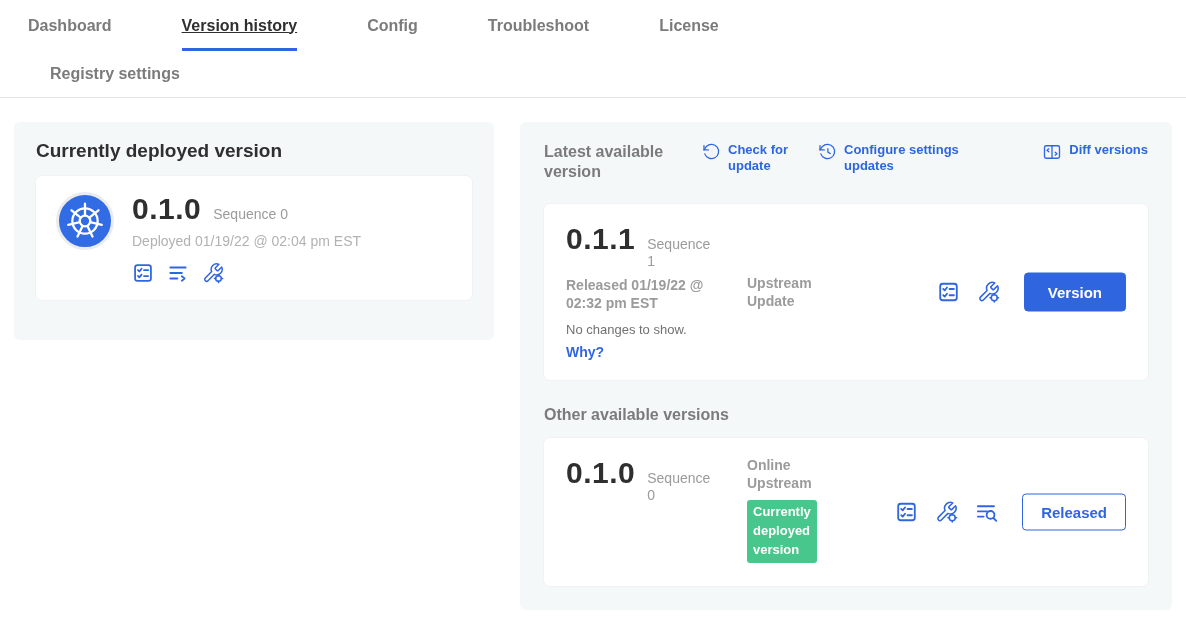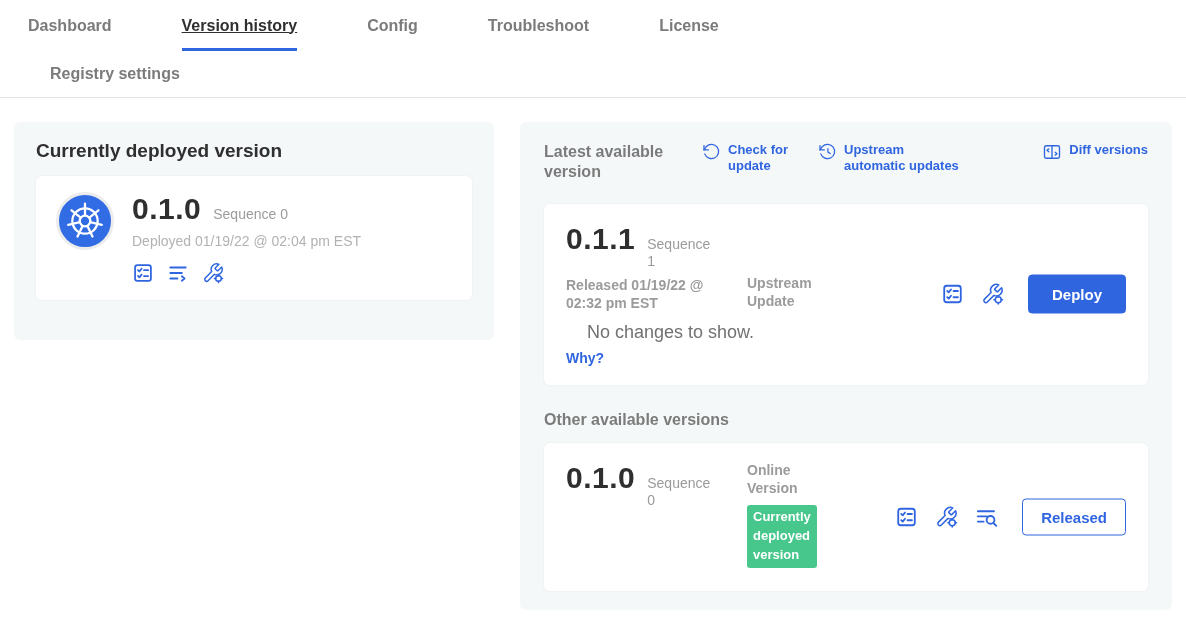--- a/index.html
+++ b/index.html
@@ -47,21 +47,21 @@
   .a-label { font-size:13px; font-weight:bold; color:#3065e0; line-height:1.2; }
   .a-label.w66  { width:66px; }
   .a-label.w124 { width:124px; }
 
   
   .vcard { position:relative; padding:18px 22px; }
   .latest-card { margin-top:22px; min-height:176px; }
   .other-card  { margin-top:14px; min-height:148px; }
   .vc-left { width:190px; }
   .released { font-size:14px; font-weight:bold; color:#9b9b9b; width:172px; line-height:1.3; margin-top:6px; }
-  .no-changes { font-size:18px; color:#717171; margin-top:10px;margin-left:21px; }
+  .no-changes { font-size:13px; color:#717171; margin-top:10px; }
   .why { font-size:14px; font-weight:bold; color:#3065e0; margin-top:7px; cursor:pointer; display:inline-block; }
   .vc-type { position:absolute; left:203px; top:70px; width:92px; font-size:14px; font-weight:bold;
              color:#9b9b9b; line-height:1.3; }
   .other-card .vc-type { top:18px; width:64px; }
   .badge { margin-top:8px; display:inline-block; width:70px; padding:3px 6px; border-radius:3px;
            background:#47c78c; color:#fff; font-size:13px; font-weight:bold; line-height:1.45; }
   .vc-actions { position:absolute; right:22px; top:50%; transform:translateY(-50%);
                 display:flex; align-items:center; gap:17px; }
   .btn { font-family:inherit; font-size:15px; font-weight:bold; border-radius:4px; cursor:pointer; }
   .btn-primary { background:#3065e0; color:#fff; border:1px solid #3065e0; padding:10px 23px; margin-left:7px; }
@@ -159,21 +159,21 @@
     </div>
 
     <div class="action">
       <span class="a-icon">
         <svg class="blue" viewBox="0 0 24 24" width="19" height="19" stroke-width="2">
           <polyline points="2.5 4.5 2.5 10 8 10"></polyline>
           <path d="M3.5 15a9 9 0 1 0 2.1-9.4L2.5 10"></path>
           <polyline points="12.5 8.5 12.5 12.8 15.5 14.6"></polyline>
         </svg>
       </span>
-      <span class="a-label w124">Upstream automatic updates</span>
+      <span class="a-label w124">Configure settings updates</span>
     </div>
 
     <div class="action last">
       <span class="a-icon">
         <svg class="blue" viewBox="0 0 24 24" width="20" height="20" stroke-width="1.8">
           <rect x="3" y="4.5" width="18" height="15" rx="2"></rect>
           <line x1="12" y1="4.5" x2="12" y2="19.5"></line>
           <polyline points="8.2 8.2 6 10 8.2 11.8"></polyline>
           <polyline points="15.8 12.2 18 14 15.8 15.8"></polyline>
         </svg>
@@ -208,36 +208,36 @@
       <span class="icn">
         <svg class="blue" viewBox="0 0 24 24" width="23" height="23" stroke-width="1.8">
           <path d="M14.7 6.3a1 1 0 0 0 0 1.4l1.6 1.6a1 1 0 0 0 1.4 0l3.77-3.77a6 6 0 0 1-7.94 7.94l-6.91 6.91a2.12 2.12 0 0 1-3-3l6.91-6.91a6 6 0 0 1 7.94-7.94l-3.76 3.76z"></path>
           <circle cx="18" cy="18" r="3.1" fill="#ffffff"></circle>
           <line x1="18" y1="14.9" x2="18" y2="13.5"></line>
           <line x1="18" y1="21.1" x2="18" y2="22.5"></line>
           <line x1="14.9" y1="18" x2="13.5" y2="18"></line>
           <line x1="21.1" y1="18" x2="22.5" y2="18"></line>
         </svg>
       </span>
-      <button class="btn btn-primary">Deploy</button>
+      <button class="btn btn-primary">Version</button>
     </div>
   </div>
 
   <div class="other-heading">Other available versions</div>
 
   <div class="card vcard other-card">
     <div class="vc-left">
       <div class="ver-row">
         <span class="ver">0.1.0</span>
         <span class="seq wrap">Sequence 0</span>
       </div>
     </div>
 
     <div class="vc-type">
-      <span>Online Version</span>
+      <span>Online Upstream</span>
       <span class="badge">Currently deployed version</span>
     </div>
 
     <div class="vc-actions">
       <span class="icn">
         <svg class="blue" viewBox="0 0 20 20" width="23" height="23">
           <rect x="2.8" y="2.8" width="14.4" height="14.4" rx="2.2"></rect>
           <polyline points="5.4 7.3 6.7 8.6 8.7 6.1"></polyline>
           <line x1="10.9" y1="7.4" x2="14.7" y2="7.4"></line>
           <polyline points="5.4 12.7 6.7 14 8.7 11.5"></polyline>

